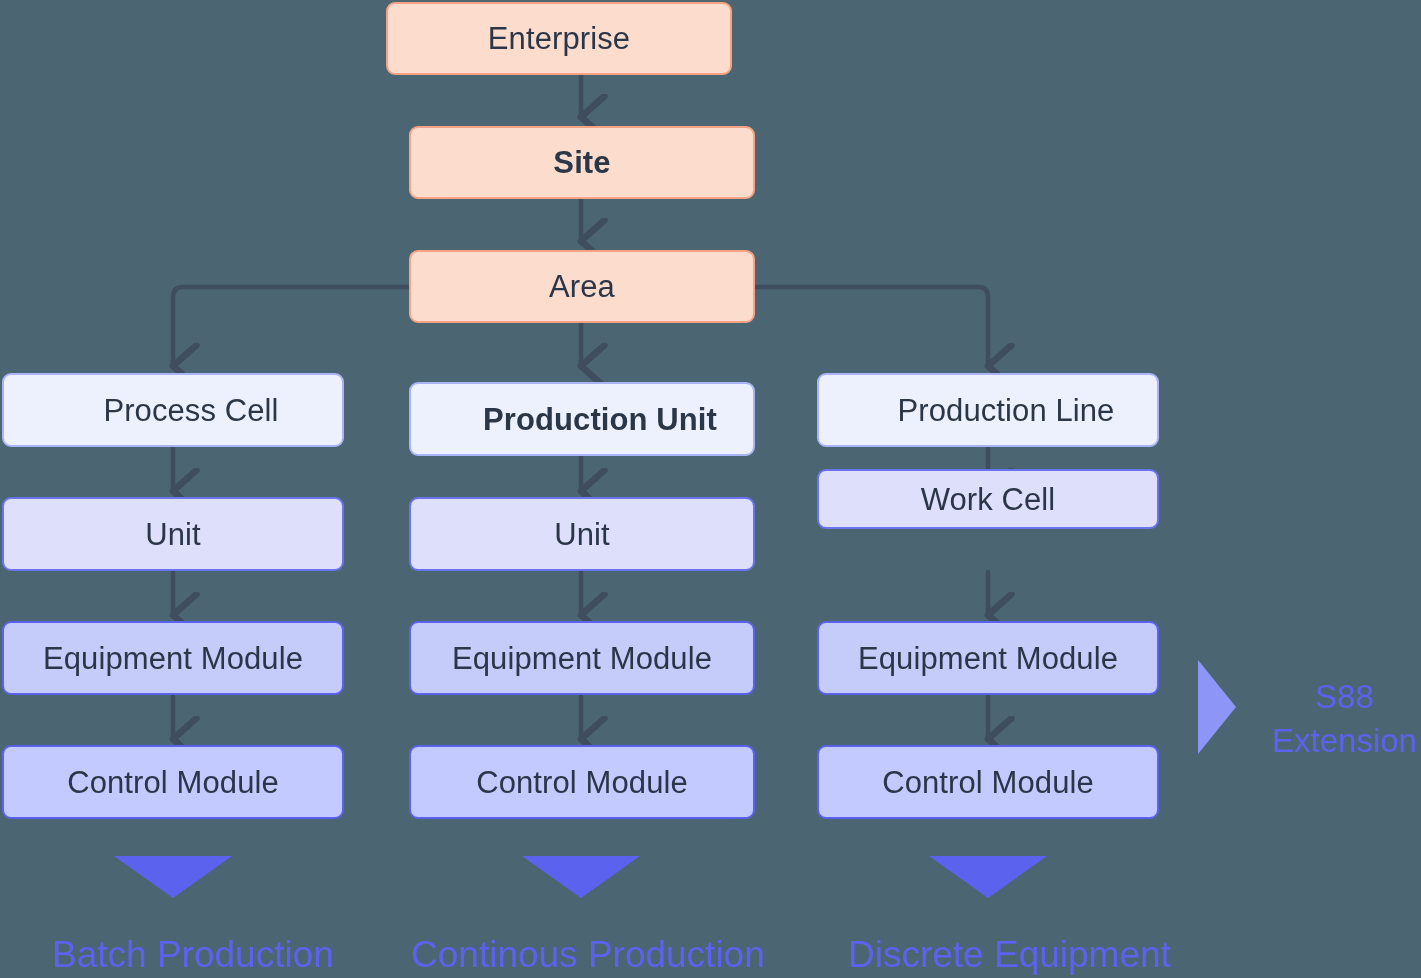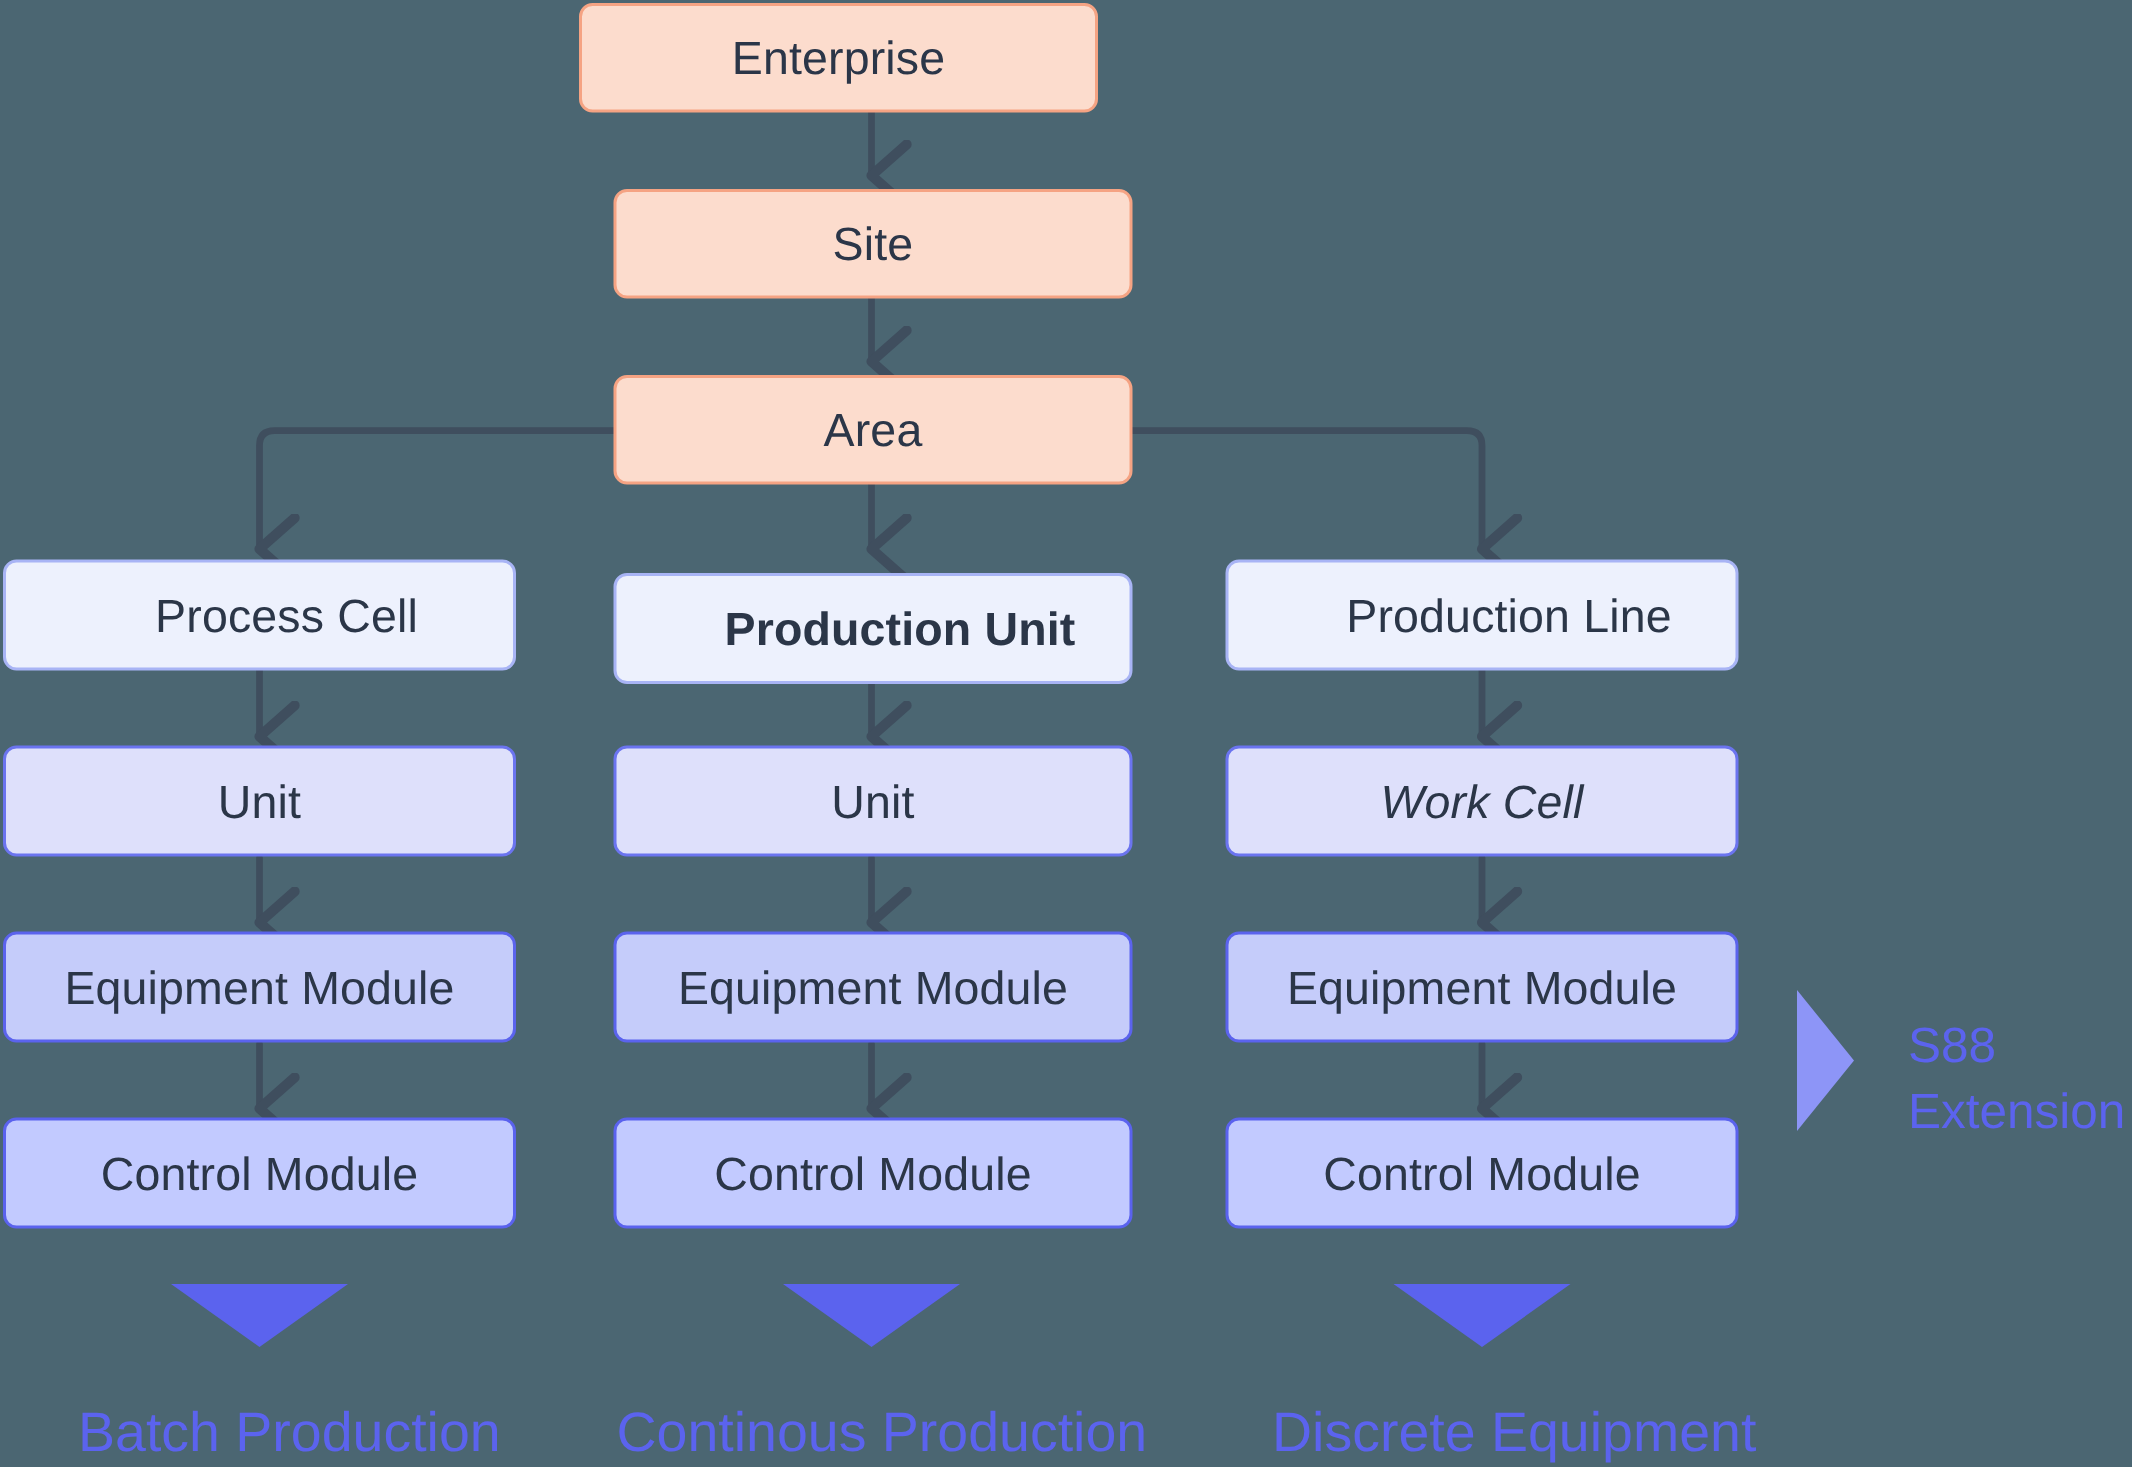--- a/index.html
+++ b/index.html
@@ -77,20 +77,21 @@
     border-left: 38px solid #8d95f7;
     z-index: 3;
   }
   .s88-text {
     position: absolute;
     color: #5b63ee;
     font-size: 33px;
     line-height: 1.32;
     z-index: 3;
     white-space: nowrap;
+    text-align: center;
   }
 </style>
 </head>
 <body>
 
 <div id="canvas">
 
   <svg id="wires" viewBox="0 0 1421 978" xmlns="http://www.w3.org/2000/svg">
     <defs>
       <marker id="ah" markerWidth="14" markerHeight="12" refX="5.2" refY="6" orient="auto" markerUnits="strokeWidth">
@@ -119,21 +120,21 @@
       <path d="M581,696 L581,739"></path>
 
       <path d="M988,447 L988,491"></path>
       <path d="M988,572 L988,615"></path>
       <path d="M988,696 L988,739"></path>
     </g>
   </svg>
 
   <div class="node tier-enterprise" style="left:386px; top:2px; width:346px; height:73px;">Enterprise</div>
 
-  <div class="node tier-enterprise" style="left:409px; top:126px; width:346px; height:73px;">Site</div>
+  <div class="node tier-enterprise" style="left:409px; top:126px; width:346px; height:73px;font-weight:bold;">Site</div>
 
   <div class="node tier-enterprise" style="left:409px; top:250px; width:346px; height:73px;">Area</div>
 
   <div class="node tier-l1" style="left:2px; top:373px; width:342px; height:74px;">Process Cell</div>
 
   <div class="node tier-l2" style="left:2px; top:497px; width:342px; height:74px;">Unit</div>
 
   <div class="node tier-l3" style="left:2px; top:621px; width:342px; height:74px;">Equipment Module</div>
 
   <div class="node tier-l4" style="left:2px; top:745px; width:342px; height:74px;">Control Module</div>
@@ -141,21 +142,21 @@
   <div class="node tier-l1" style="left:409px; top:382px; width:346px; height:74px;font-weight:bold;">Production Unit</div>
 
   <div class="node tier-l2" style="left:409px; top:497px; width:346px; height:74px;">Unit</div>
 
   <div class="node tier-l3" style="left:409px; top:621px; width:346px; height:74px;">Equipment Module</div>
 
   <div class="node tier-l4" style="left:409px; top:745px; width:346px; height:74px;">Control Module</div>
 
   <div class="node tier-l1" style="left:817px; top:373px; width:342px; height:74px;">Production Line</div>
 
-  <div class="node tier-l2" style="left:817px; top:497px; width:342px; height:74px;font-style:italic;">Work Cell</div>
+  <div class="node tier-l2" style="left:817px; top:469px; width:342px; height:60px;">Work Cell</div>
 
   <div class="node tier-l3" style="left:817px; top:621px; width:342px; height:74px;">Equipment Module</div>
 
   <div class="node tier-l4" style="left:817px; top:745px; width:342px; height:74px;">Control Module</div>
 
   <div class="s88-tri" style="left:1198px; top:660px;"></div>
   <div class="s88-text" style="left:1272px; top:675px;">
     <div>S88</div>
     <div>Extension</div>
   </div>

